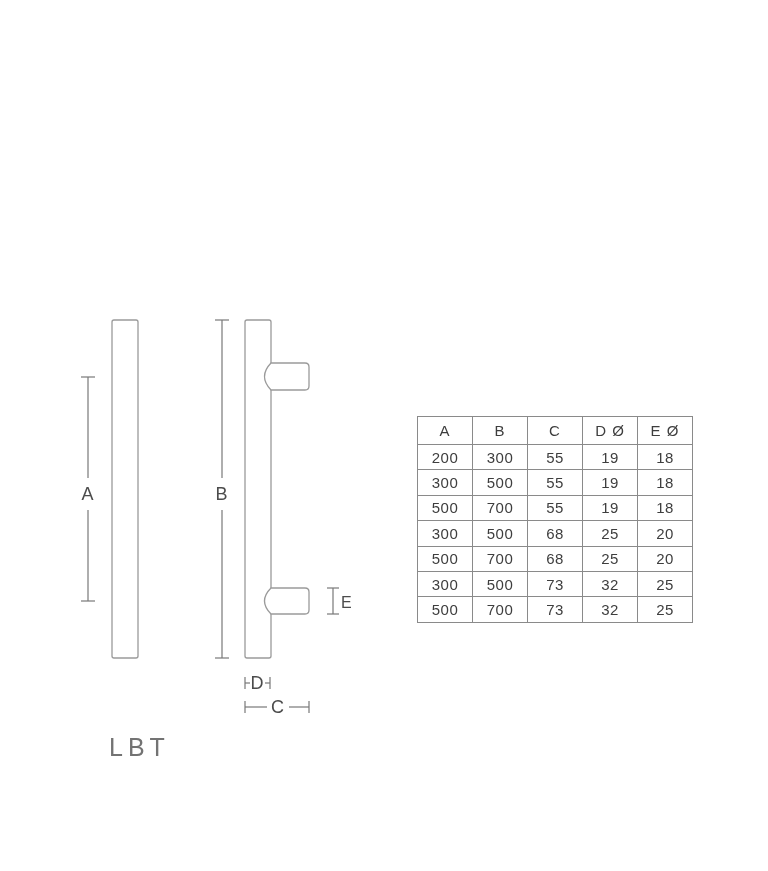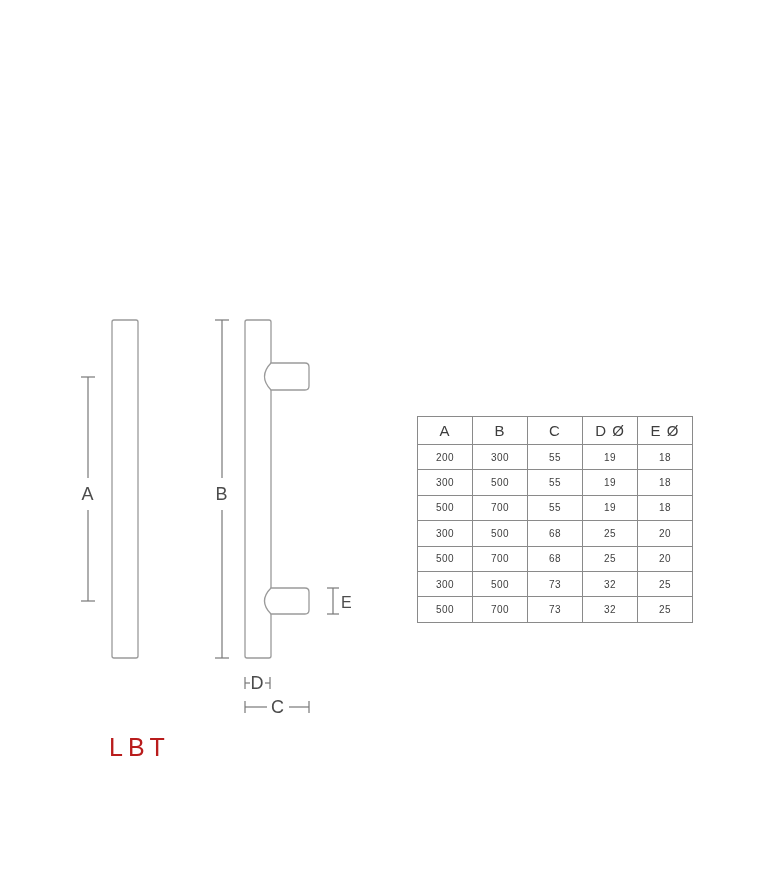--- a/index.html
+++ b/index.html
@@ -29,21 +29,21 @@
     font-family: "Liberation Sans", sans-serif;
     font-size: 16px;
     fill: #4c4c4c;
   }
   .product-label {
     position: absolute;
     left: 109px; top: 733px;
     font-size: 25px;
     font-weight: 400;
     letter-spacing: 5px;
-    color: #b91c1c;
+    color: #737373;
   }
   .spec-table-wrap {
     position: absolute;
     left: 417px; top: 416px;
   }
   table.spec-table {
     border-collapse: collapse;
     table-layout: fixed;
     width: 276px;
     border: 1px solid #6e6e6e;
@@ -59,21 +59,21 @@
     width: 55px;
   }
   table.spec-table thead tr { height: 28px; }
   table.spec-table tbody tr { height: 25.4px; }
   table.spec-table th {
     font-size: 15px;
     font-weight: 500;
     letter-spacing: 1px;
   }
   table.spec-table td {
-    font-size: 10px;
+    font-size: 15px;
     font-weight: 400;
     letter-spacing: 0.5px;
   }
 </style>
 </head>
 <body>
 
 <div class="canvas">
 
   <svg class="drawing-svg" viewBox="0 0 768 871" xmlns="http://www.w3.org/2000/svg">

